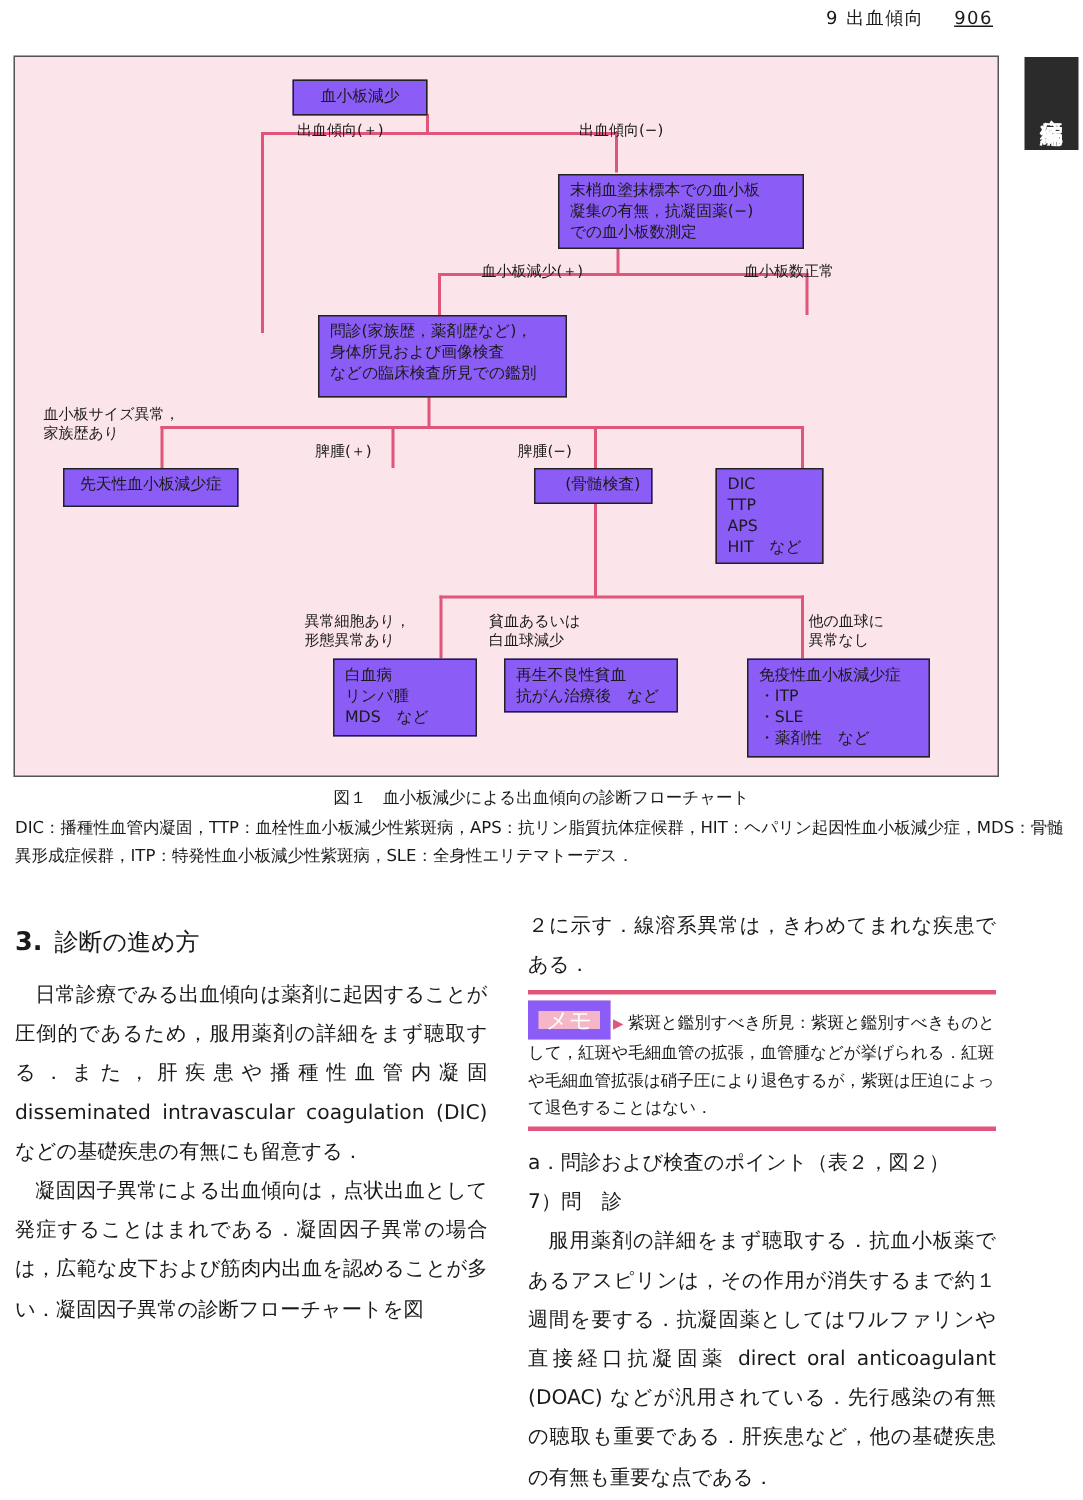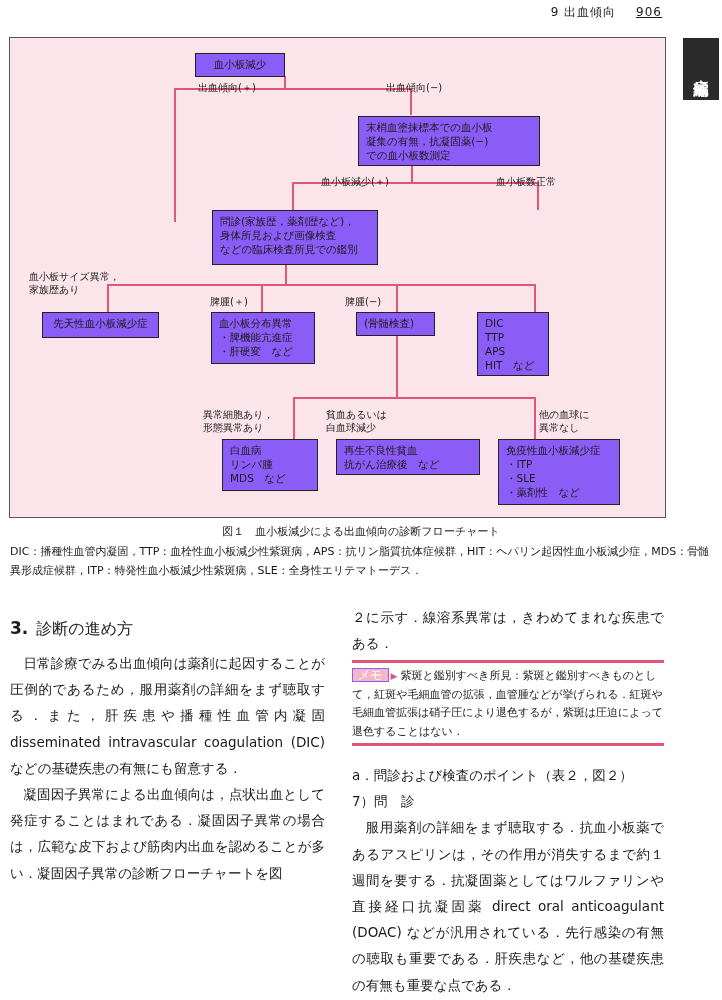--- a/index.html
+++ b/index.html
@@ -18,22 +18,22 @@
   .line { position:absolute; background:#e0567a; }
   .caption { left:0; width:722px; top:524px; text-align:center; font-size:11px; }
   .abbr { left:10px; width:705px; top:542px; font-size:11px; line-height:19px; }
   .col { font-size:13.5px; line-height:26.2px; text-align:justify; }
   .col p { margin:0; text-indent:1em; }
   .col p.noi { text-indent:0; }
   .sec { left:10px; top:618px; font-size:16px; }
   .sec b { font-size:17px; margin-right:8px; }
   .memo { left:352px; top:660px; width:312px; border-top:3px solid #e0567a; border-bottom:3px solid #e0567a;
           font-size:11px; line-height:18.5px; padding:4px 0 2px 0; }
-  .memo-tag { display:inline-block; background:#f5b6c7; color:#fff; font-size:12px; padding:0 5px;
-              border:1px solid #8b5cf6; margin-right:2px; line-height:12px; }
+  .memo-tag { display:inline-block; background:#f5b6c7; color:#fff; font-size:15px; padding:0 5px;
+              border:7px solid #8b5cf6; margin-right:2px; line-height:12px; }
   .memo-arrow { color:#e0567a; font-size:9px; margin-right:3px; }
 </style>
 </head>
 <body>
 
 <div class="abs hdr">
   <span>9  出血傾向</span><span class="num">906</span>
 </div>
 <div class="abs tab">症候編</div>
 
@@ -55,56 +55,53 @@
   <div class="line" style="left:524px;top:246px;width:2px;height:28px"></div>
   <div class="line" style="left:386px;top:298px;width:2px;height:62px"></div>
   <div class="line" style="left:283px;top:359px;width:243px;height:2px"></div>
   <div class="line" style="left:283px;top:359px;width:2px;height:42px"></div>
   <div class="line" style="left:524px;top:359px;width:2px;height:42px"></div>
 
   <div class="box" style="left:185px;top:15px;width:90px;height:24px;text-align:center">血小板減少</div>
   <div class="lbl" style="left:188px;top:43px">出血傾向(＋)</div>
   <div class="lbl" style="left:376px;top:43px">出血傾向(−)</div>
 
-  <div class="box" style="left:348px;top:78px;width:182px;height:50px">末梢血塗抹標本での血小板
+  <div class="box" style="left:362px;top:78px;width:164px;height:50px">末梢血塗抹標本での血小板
 凝集の有無，抗凝固薬(−)
 での血小板数測定</div>
   <div class="lbl" style="left:311px;top:137px">血小板減少(＋)</div>
   <div class="lbl" style="left:486px;top:137px">血小板数正常</div>
 
   <div class="box" style="left:202px;top:172px;width:166px;height:55px">問診(家族歴，薬剤歴など)，
 身体所見および画像検査
 などの臨床検査所見での鑑別</div>
 
   <div class="lbl" style="left:19px;top:232px">血小板サイズ異常，
 家族歴あり</div>
   <div class="lbl" style="left:200px;top:257px">脾腫(＋)</div>
   <div class="lbl" style="left:335px;top:257px">脾腫(−)</div>
 
   <div class="box" style="left:32px;top:274px;width:117px;height:26px;text-align:center">先天性血小板減少症</div>
-  <div class="box" style="left:201px;top:274px;width:104px;height:52px">血小板分布異常
-・脾機能亢進症
-・肝硬変　など</div>
-  <div class="box" style="left:346px;top:274px;width:79px;height:24px;text-align:left">(骨髄検査)</div>
+  <div class="box" style="left:346px;top:274px;width:79px;height:24px;text-align:right">(骨髄検査)</div>
   <div class="box" style="left:467px;top:274px;width:72px;height:64px">DIC
 TTP
 APS
 HIT　など</div>
 
   <div class="lbl" style="left:193px;top:370px">異常細胞あり，
 形態異常あり</div>
   <div class="lbl" style="left:316px;top:370px">貧血あるいは
 白血球減少</div>
   <div class="lbl" style="left:529px;top:370px">他の血球に
 異常なし</div>
 
   <div class="box" style="left:212px;top:401px;width:96px;height:52px">白血病
 リンパ腫
 MDS　など</div>
-  <div class="box" style="left:326px;top:401px;width:144px;height:36px">再生不良性貧血
+  <div class="box" style="left:326px;top:401px;width:116px;height:36px">再生不良性貧血
 抗がん治療後　など</div>
   <div class="box" style="left:488px;top:401px;width:122px;height:66px">免疫性血小板減少症
 ・ITP
 ・SLE
 ・薬剤性　など</div>
 </div>
 
 <div class="abs caption">図１　血小板減少による出血傾向の診断フローチャート</div>
 <div class="abs abbr">DIC：播種性血管内凝固，TTP：血栓性血小板減少性紫斑病，APS：抗リン脂質抗体症候群，HIT：ヘパリン起因性血小板減少症，MDS：骨髄異形成症候群，ITP：特発性血小板減少性紫斑病，SLE：全身性エリテマトーデス．</div>
 

